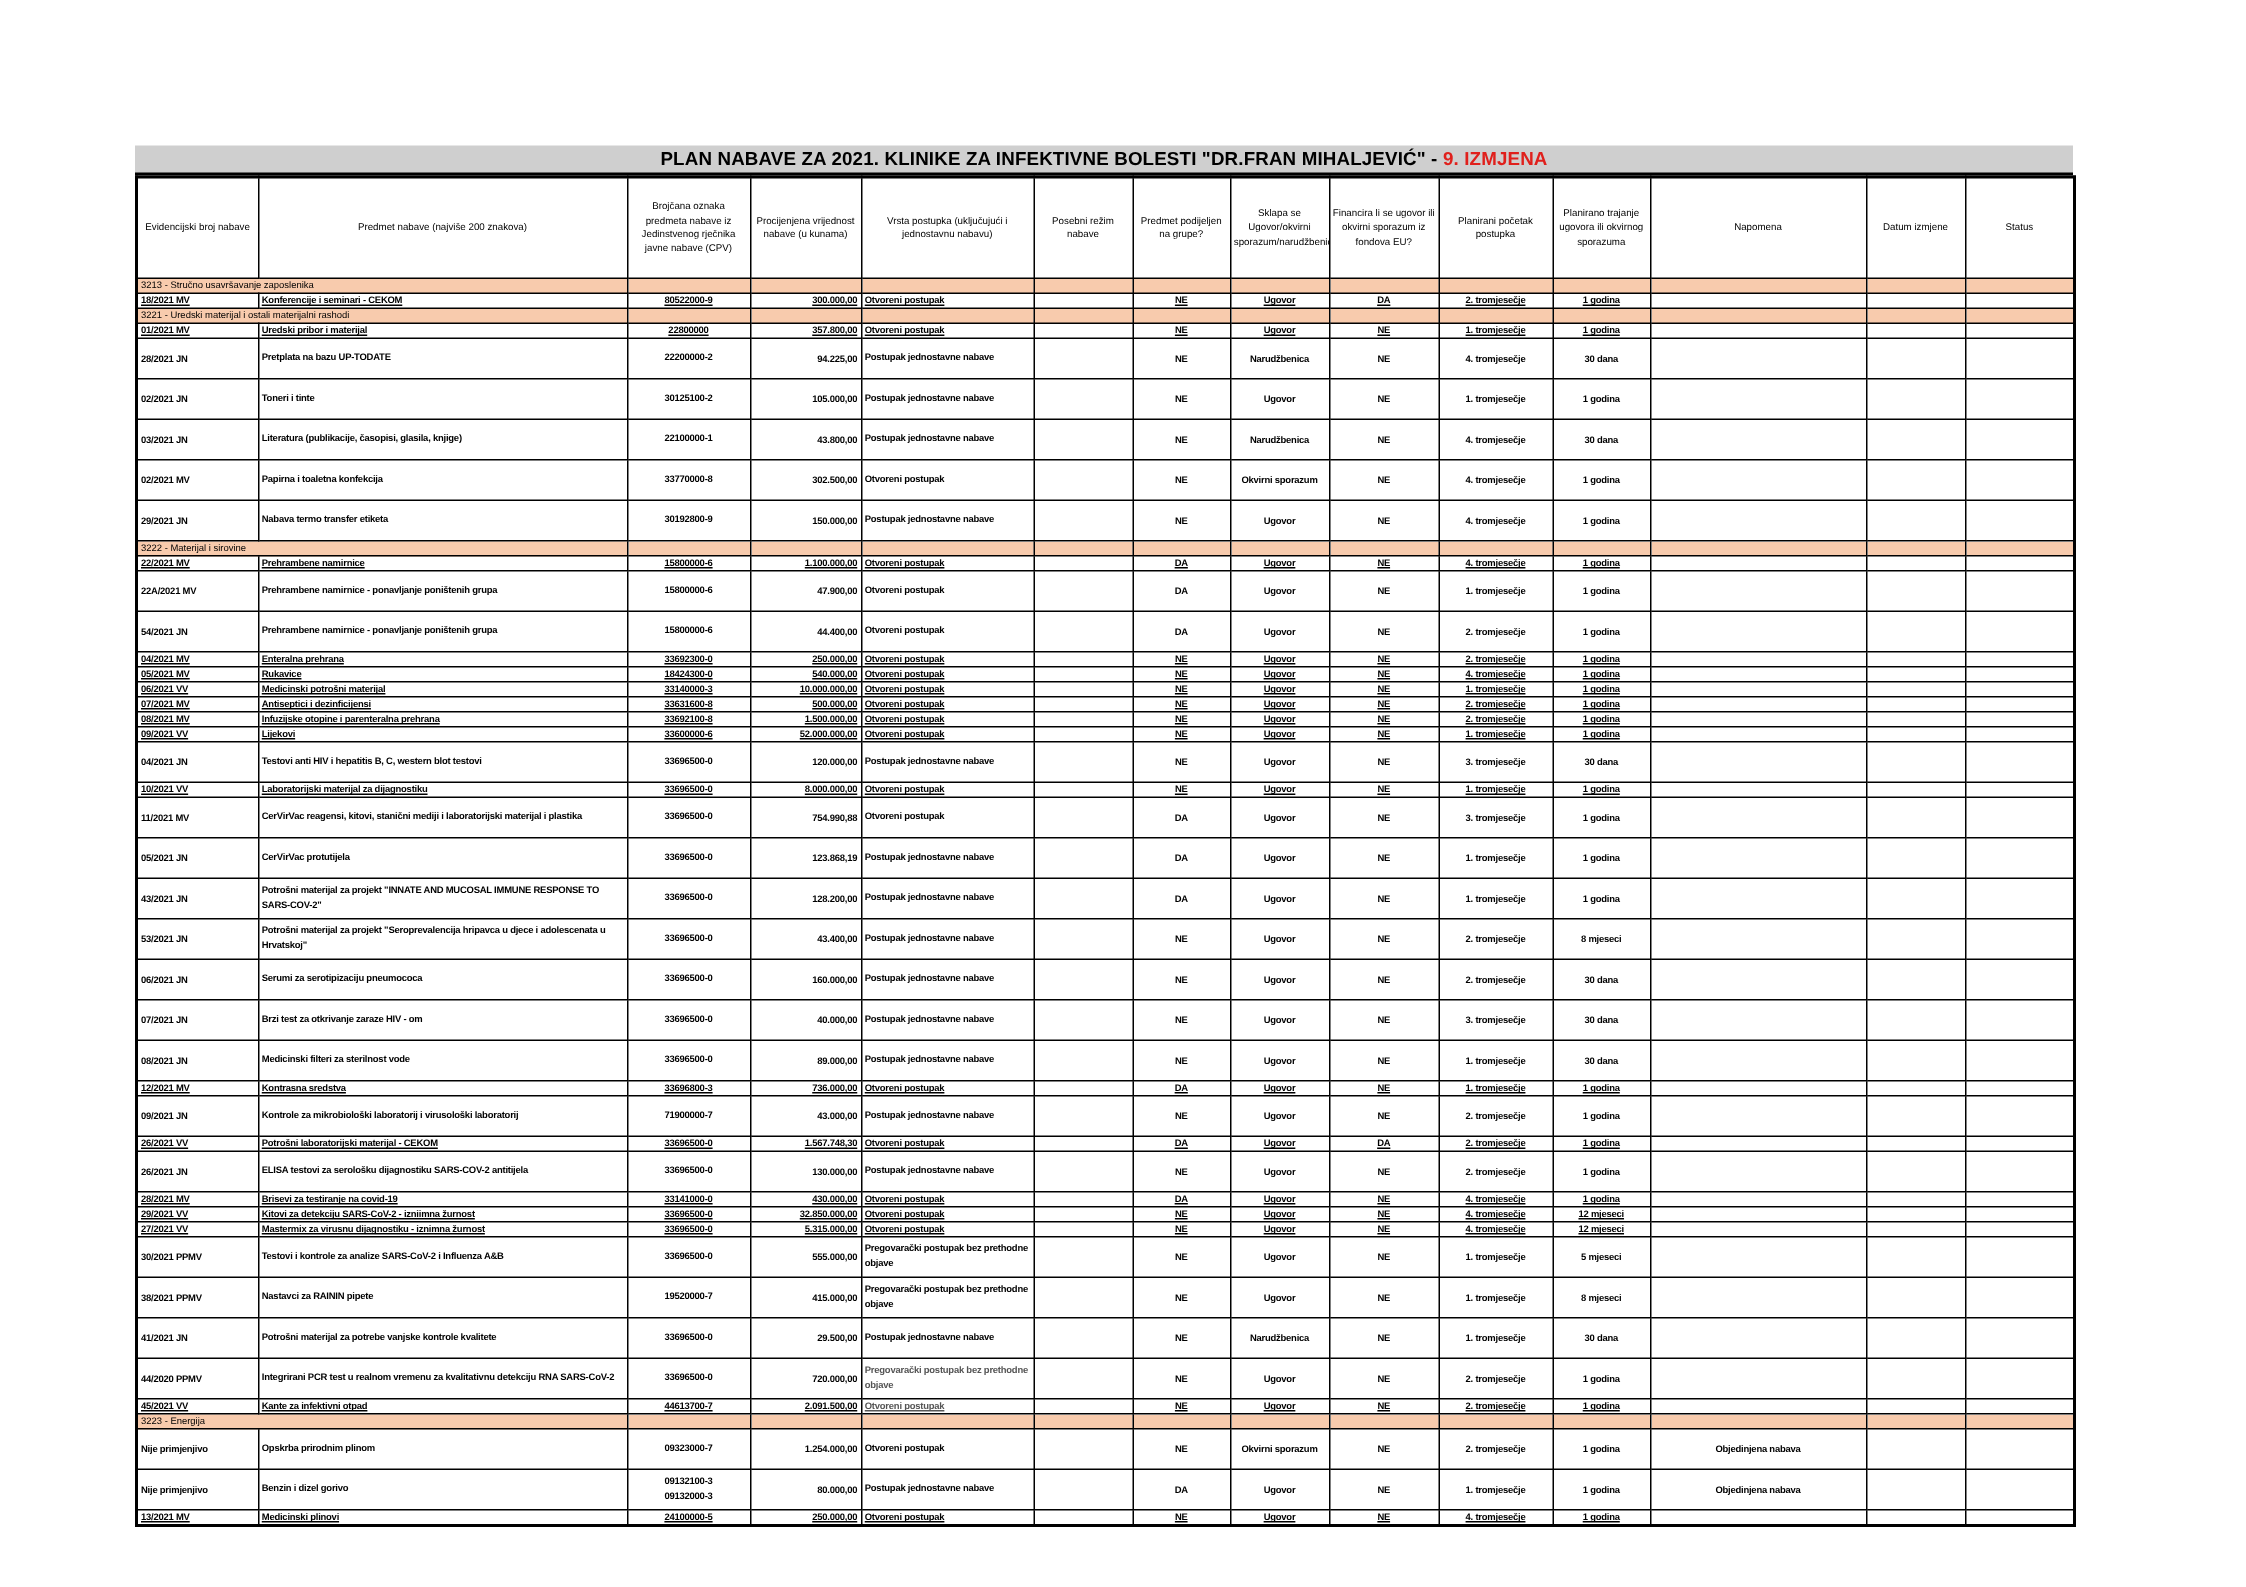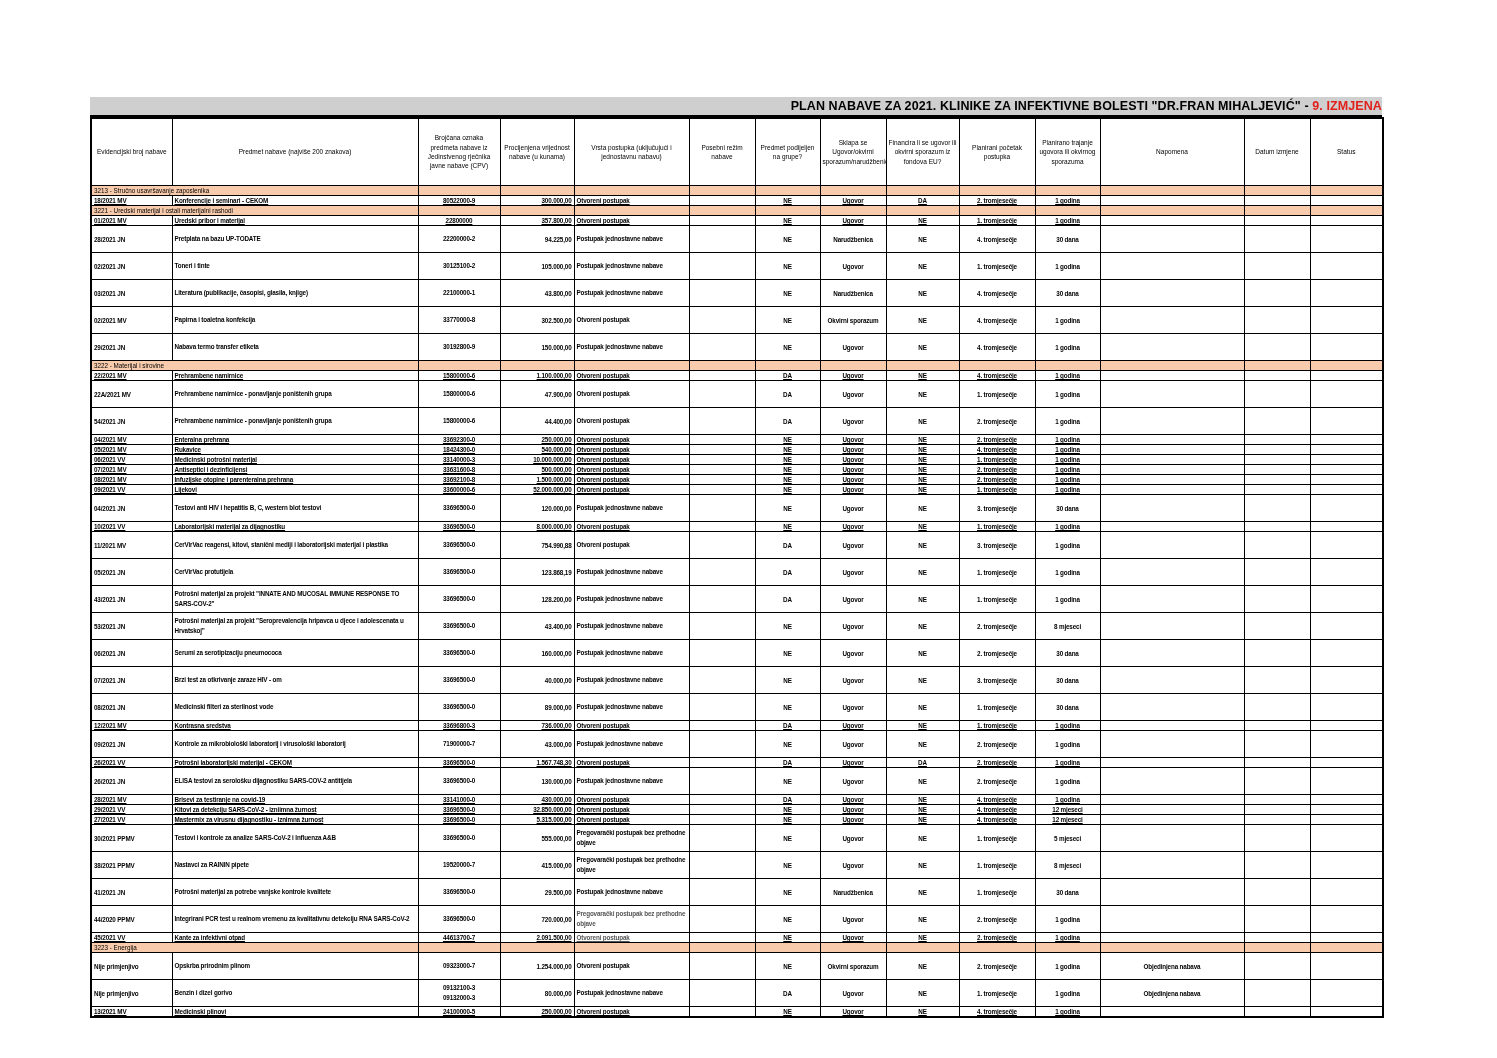--- a/index.html
+++ b/index.html
@@ -1,18 +1,18 @@
 <!DOCTYPE html>
 <html><head>
 <meta charset="utf-8">
 <style>
   html, body { margin: 0; padding: 0; background: #ffffff; }
   body { width: 1497px; height: 1058px; position: relative; font-family: "Liberation Sans", sans-serif; color: #000; overflow: hidden; }
   #sheet { position: absolute; left: 90px; top: 97px; width: 1292px; }
-  .title-bar { background: #cfcfcf; height: 18px; line-height: 18px; text-align: right; font-family: "Liberation Sans", sans-serif; font-weight: bold; font-size: 12.5px; letter-spacing: 0.1px; border-bottom: 2px solid #000; }
+  .title-bar { background: #cfcfcf; height: 18px; line-height: 18px; text-align: center; font-family: "Liberation Sans", sans-serif; font-weight: bold; font-size: 12.5px; letter-spacing: 0.1px; border-bottom: 2px solid #000; }
   .title-bar .izm { color: #e0201c; }
   table { border-collapse: collapse; table-layout: fixed; width: 1292px; font-family: "Liberation Sans Narrow", "Liberation Sans", sans-serif; }
   td, th { border: 1px solid #000; padding: 0 2px; font-size: 6.3px; overflow: hidden; white-space: nowrap; }
   th { font-weight: normal; text-align: center; white-space: normal; line-height: 9.4px; height: 66px; font-size: 6.5px; vertical-align: middle; }
   table { border: 2px solid #000; }
   tr.section td { background: #f8cbad; font-size: 6.3px; height: 9px; }
   tr.section td.sec-label { white-space: nowrap; overflow: visible; }
   tr.r td { font-weight: bold; letter-spacing: -0.15px; }
   tr.h1 td { height: 9px; }
   tr.h3 td { height: 26px; }

